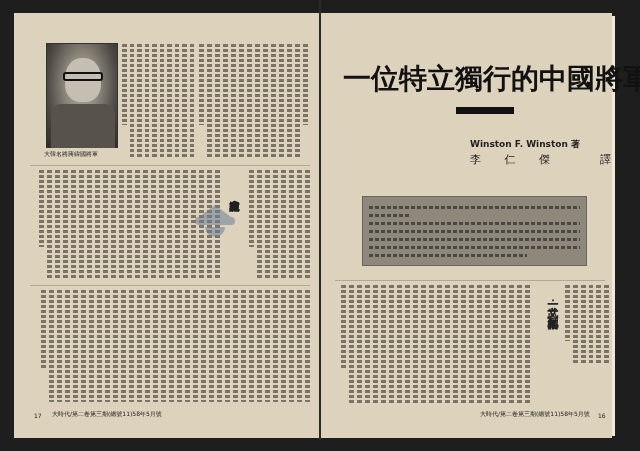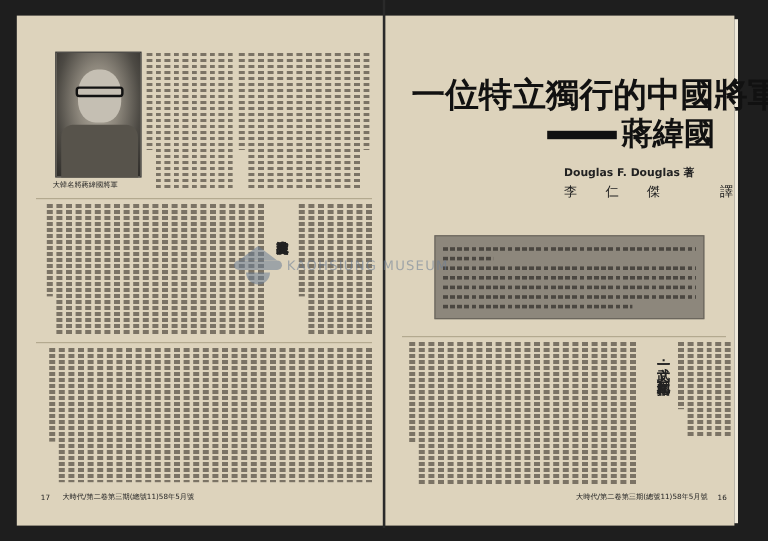--- a/index.html
+++ b/index.html
@@ -157,22 +157,22 @@
     <div class="vcol"></div>
     <div class="vcol"></div>
     <div class="vcol"></div>
     <div class="vcol short"></div>
 </div>
 
 <div class="footer footer-left-num">17</div>
 <div class="footer footer-left">大時代/第二卷第三期(總號11)58年5月號</div>
 
 <div class="title1">一位特立獨行的中國將軍</div>
-<div class="title2"><span class="dash"></span><span>蔣緯國</span></div>
-<div class="author">Douglas F. Douglas 著</div>
+<div class="title2"><span class="dash"></span></div>
+<div class="author">Winston F. Winston 著</div>
 <div class="translator"><span>李 仁 傑</span><span class="tr">譯</span></div>
 
 <div class="abstract">
   <div class="hline"></div>
     <div class="hline" style="width:20%"></div>
     <div class="hline"></div>
     <div class="hline"></div>
     <div class="hline"></div>
     <div class="hline"></div>
     <div class="hline" style="width:75%"></div>
@@ -218,15 +218,14 @@
 <div class="footer footer-right">大時代/第二卷第三期(總號11)58年5月號</div>
 <div class="footer footer-right-num">16</div>
 
 <div class="watermark">
   <div class="wm-logo">
     <div class="t1"></div>
       <div class="t2"></div>
       <div class="t3"></div>
   </div>
   <div class="wm-text">
-    <div class="wm-en">KAOHSIUNG MUSEUM</div>
   </div>
 </div>
 
 </body></html>

